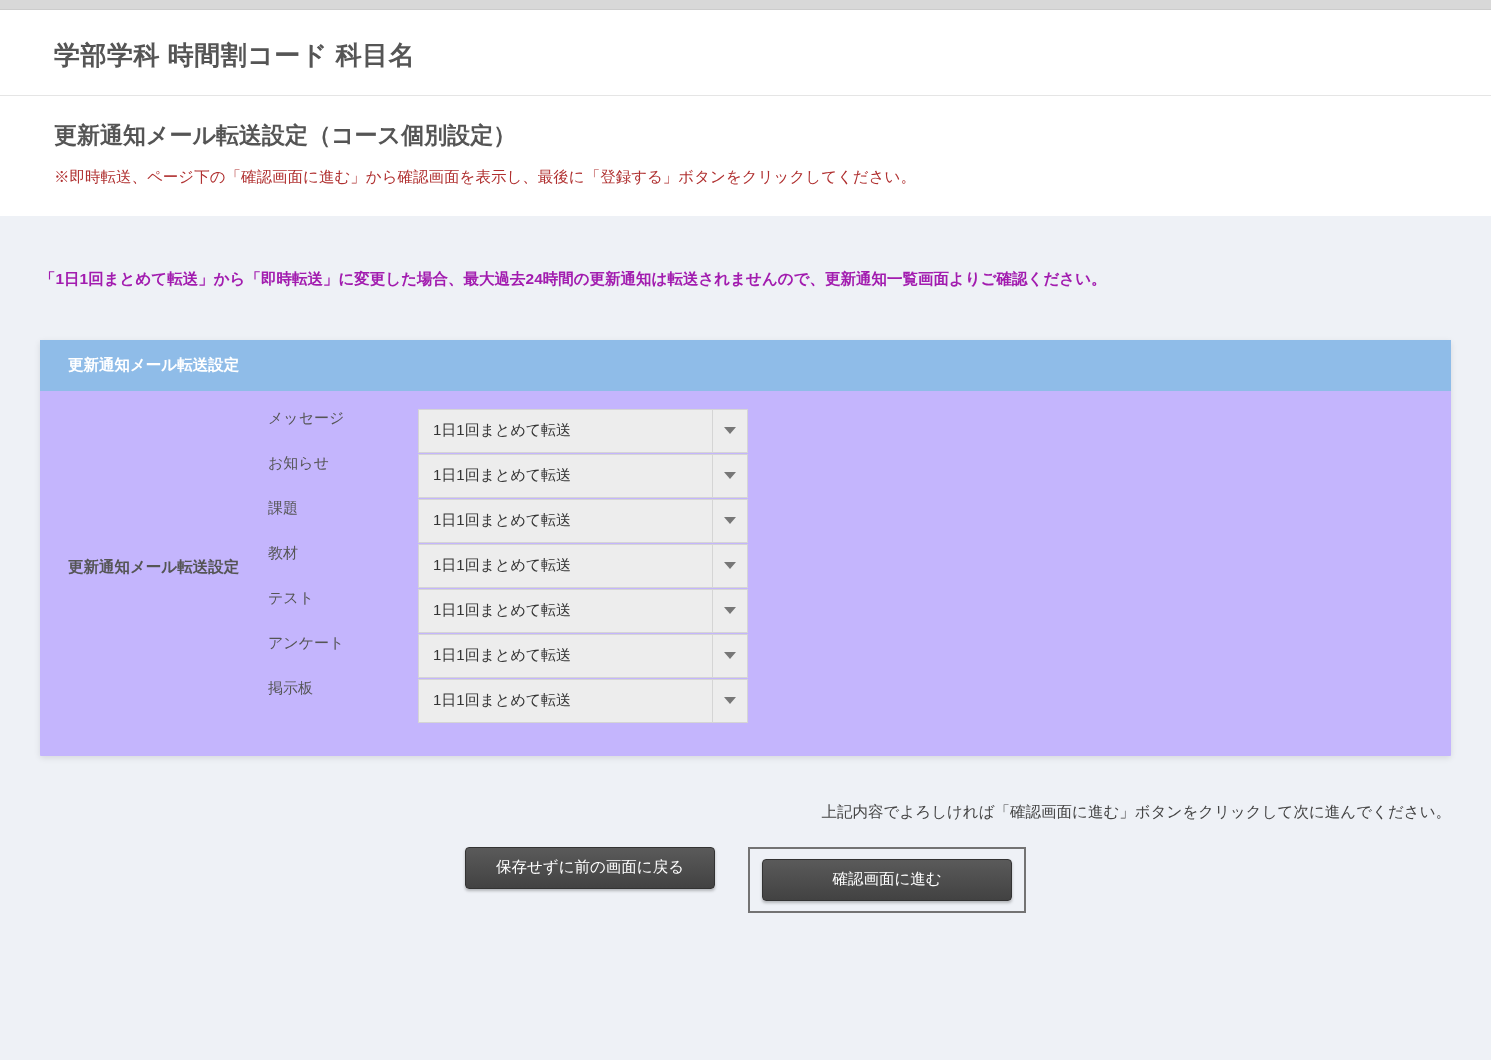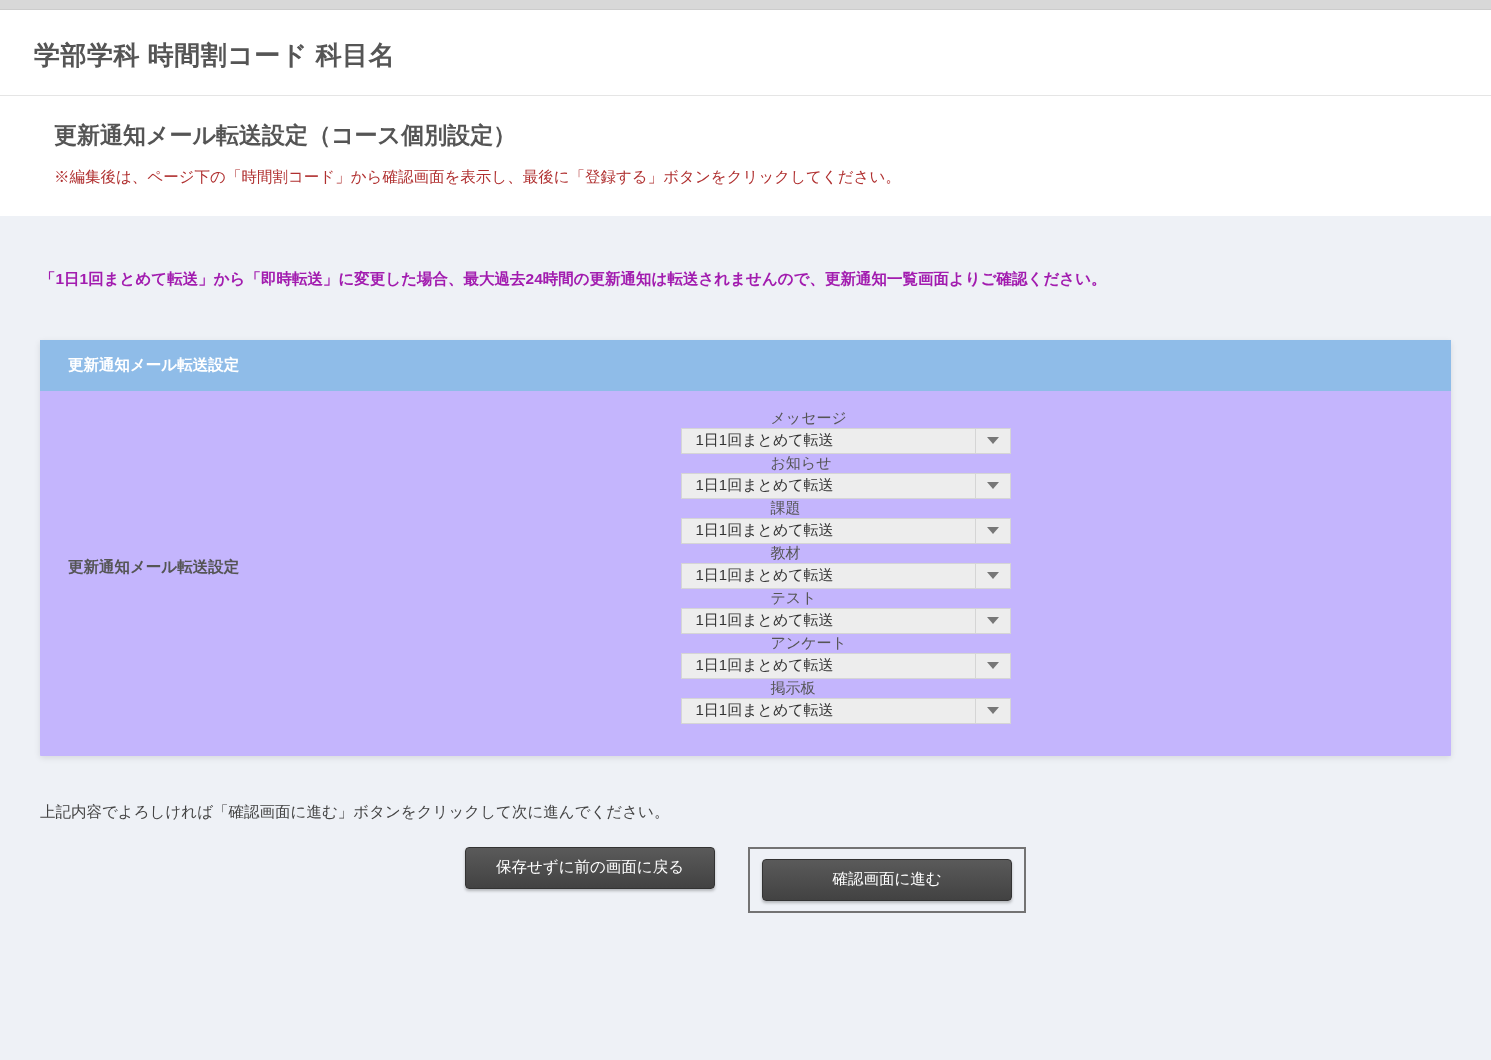--- a/index.html
+++ b/index.html
@@ -1,20 +1,20 @@
 <!DOCTYPE html>
 <html><head>
   <meta charset="utf-8">
   <style>
     * { box-sizing: border-box; margin: 0; padding: 0; }
     body { font-family: "Hiragino Kaku Gothic ProN", "Meiryo", sans-serif; background: #eef1f6; color: #333; }
     .top-bar { height: 10px; background: #d8d8d8; border-bottom: 1px solid #ccc; }
     .page-header {
       background: #fff;
-      padding: 28px 34px 22px;
+      padding: 28px 54px 22px;
       border-bottom: 1px solid #e5e5e5;
     }
     .page-title { font-size: 26px; font-weight: bold; color: #555; letter-spacing: 0.5px; }
 
     .sub-header {
       background: #fff;
       padding: 24px 54px 28px;
     }
     .sub-title { font-size: 23px; font-weight: bold; color: #555; margin-bottom: 14px; font-family: Liberation Serif, serif; }
     .note-text { color: #b03030; font-size: 15.5px; line-height: 1.5; }
@@ -35,21 +35,21 @@
       padding: 15px 28px;
     }
     .panel-body { display: flex; padding: 18px 28px 32px; }
     .panel-label-col {
       width: 200px;
       display: flex;
       align-items: center;
     }
     .panel-label { font-weight: bold; color: #555; font-size: 15.5px; line-height: 1.5; }
     .panel-form-col { flex: 1; }
-    .form-row { display: flex; align-items: center; height: 45px; flex-direction: column; }
+    .form-row { display: flex; height: 45px; }
     .form-row-label { width: 150px; color: #555; font-size: 15px; }
     .select-wrap {
       position: relative;
       width: 330px;
       height: 44px;
       display: flex;
     }
     .select-text {
       flex: 1;
       background: #ededed;
@@ -69,21 +69,21 @@
       align-items: center;
       justify-content: center;
     }
     .triangle {
       width: 0; height: 0;
       border-left: 6px solid transparent;
       border-right: 6px solid transparent;
       border-top: 7px solid #777;
     }
 
-    .footer-area { text-align: left; padding: 46px 0 40px; }
+    .footer-area { text-align: right; padding: 46px 0 40px; }
     .footer-msg { color: #444; font-size: 15.5px; margin-bottom: 24px; }
     .btn-row { display: flex; justify-content: center; gap: 33px; }
     .btn {
       display: inline-flex;
       align-items: center;
       justify-content: center;
       width: 250px;
       height: 42px;
       background: linear-gradient(#5a5a5a,#424242);
       color: #fff;
@@ -102,21 +102,21 @@
 <body>
 
 <div class="top-bar"></div>
 
 <div class="page-header">
   <h1 class="page-title">学部学科 時間割コード 科目名</h1>
 </div>
 
 <div class="sub-header">
   <h2 class="sub-title">更新通知メール転送設定（コース個別設定）</h2>
-  <p class="note-text">※編集後は、ページ下の「時間割コード」から確認画面を表示し、最後に「登録する」ボタンをクリックしてください。</p>
+  <p class="note-text">※即時転送、ページ下の「確認画面に進む」から確認画面を表示し、最後に「登録する」ボタンをクリックしてください。</p>
 </div>
 
 <div class="content-wrap">
   <p class="warn-text">「1日1回まとめて転送」から「即時転送」に変更した場合、最大過去24時間の更新通知は転送されませんので、更新通知一覧画面よりご確認ください。</p>
 
   <div class="panel">
     <div class="panel-header">更新通知メール転送設定</div>
     <div class="panel-body">
       <div class="panel-label-col">
         <div class="panel-label">更新通知メール転送設定</div>

